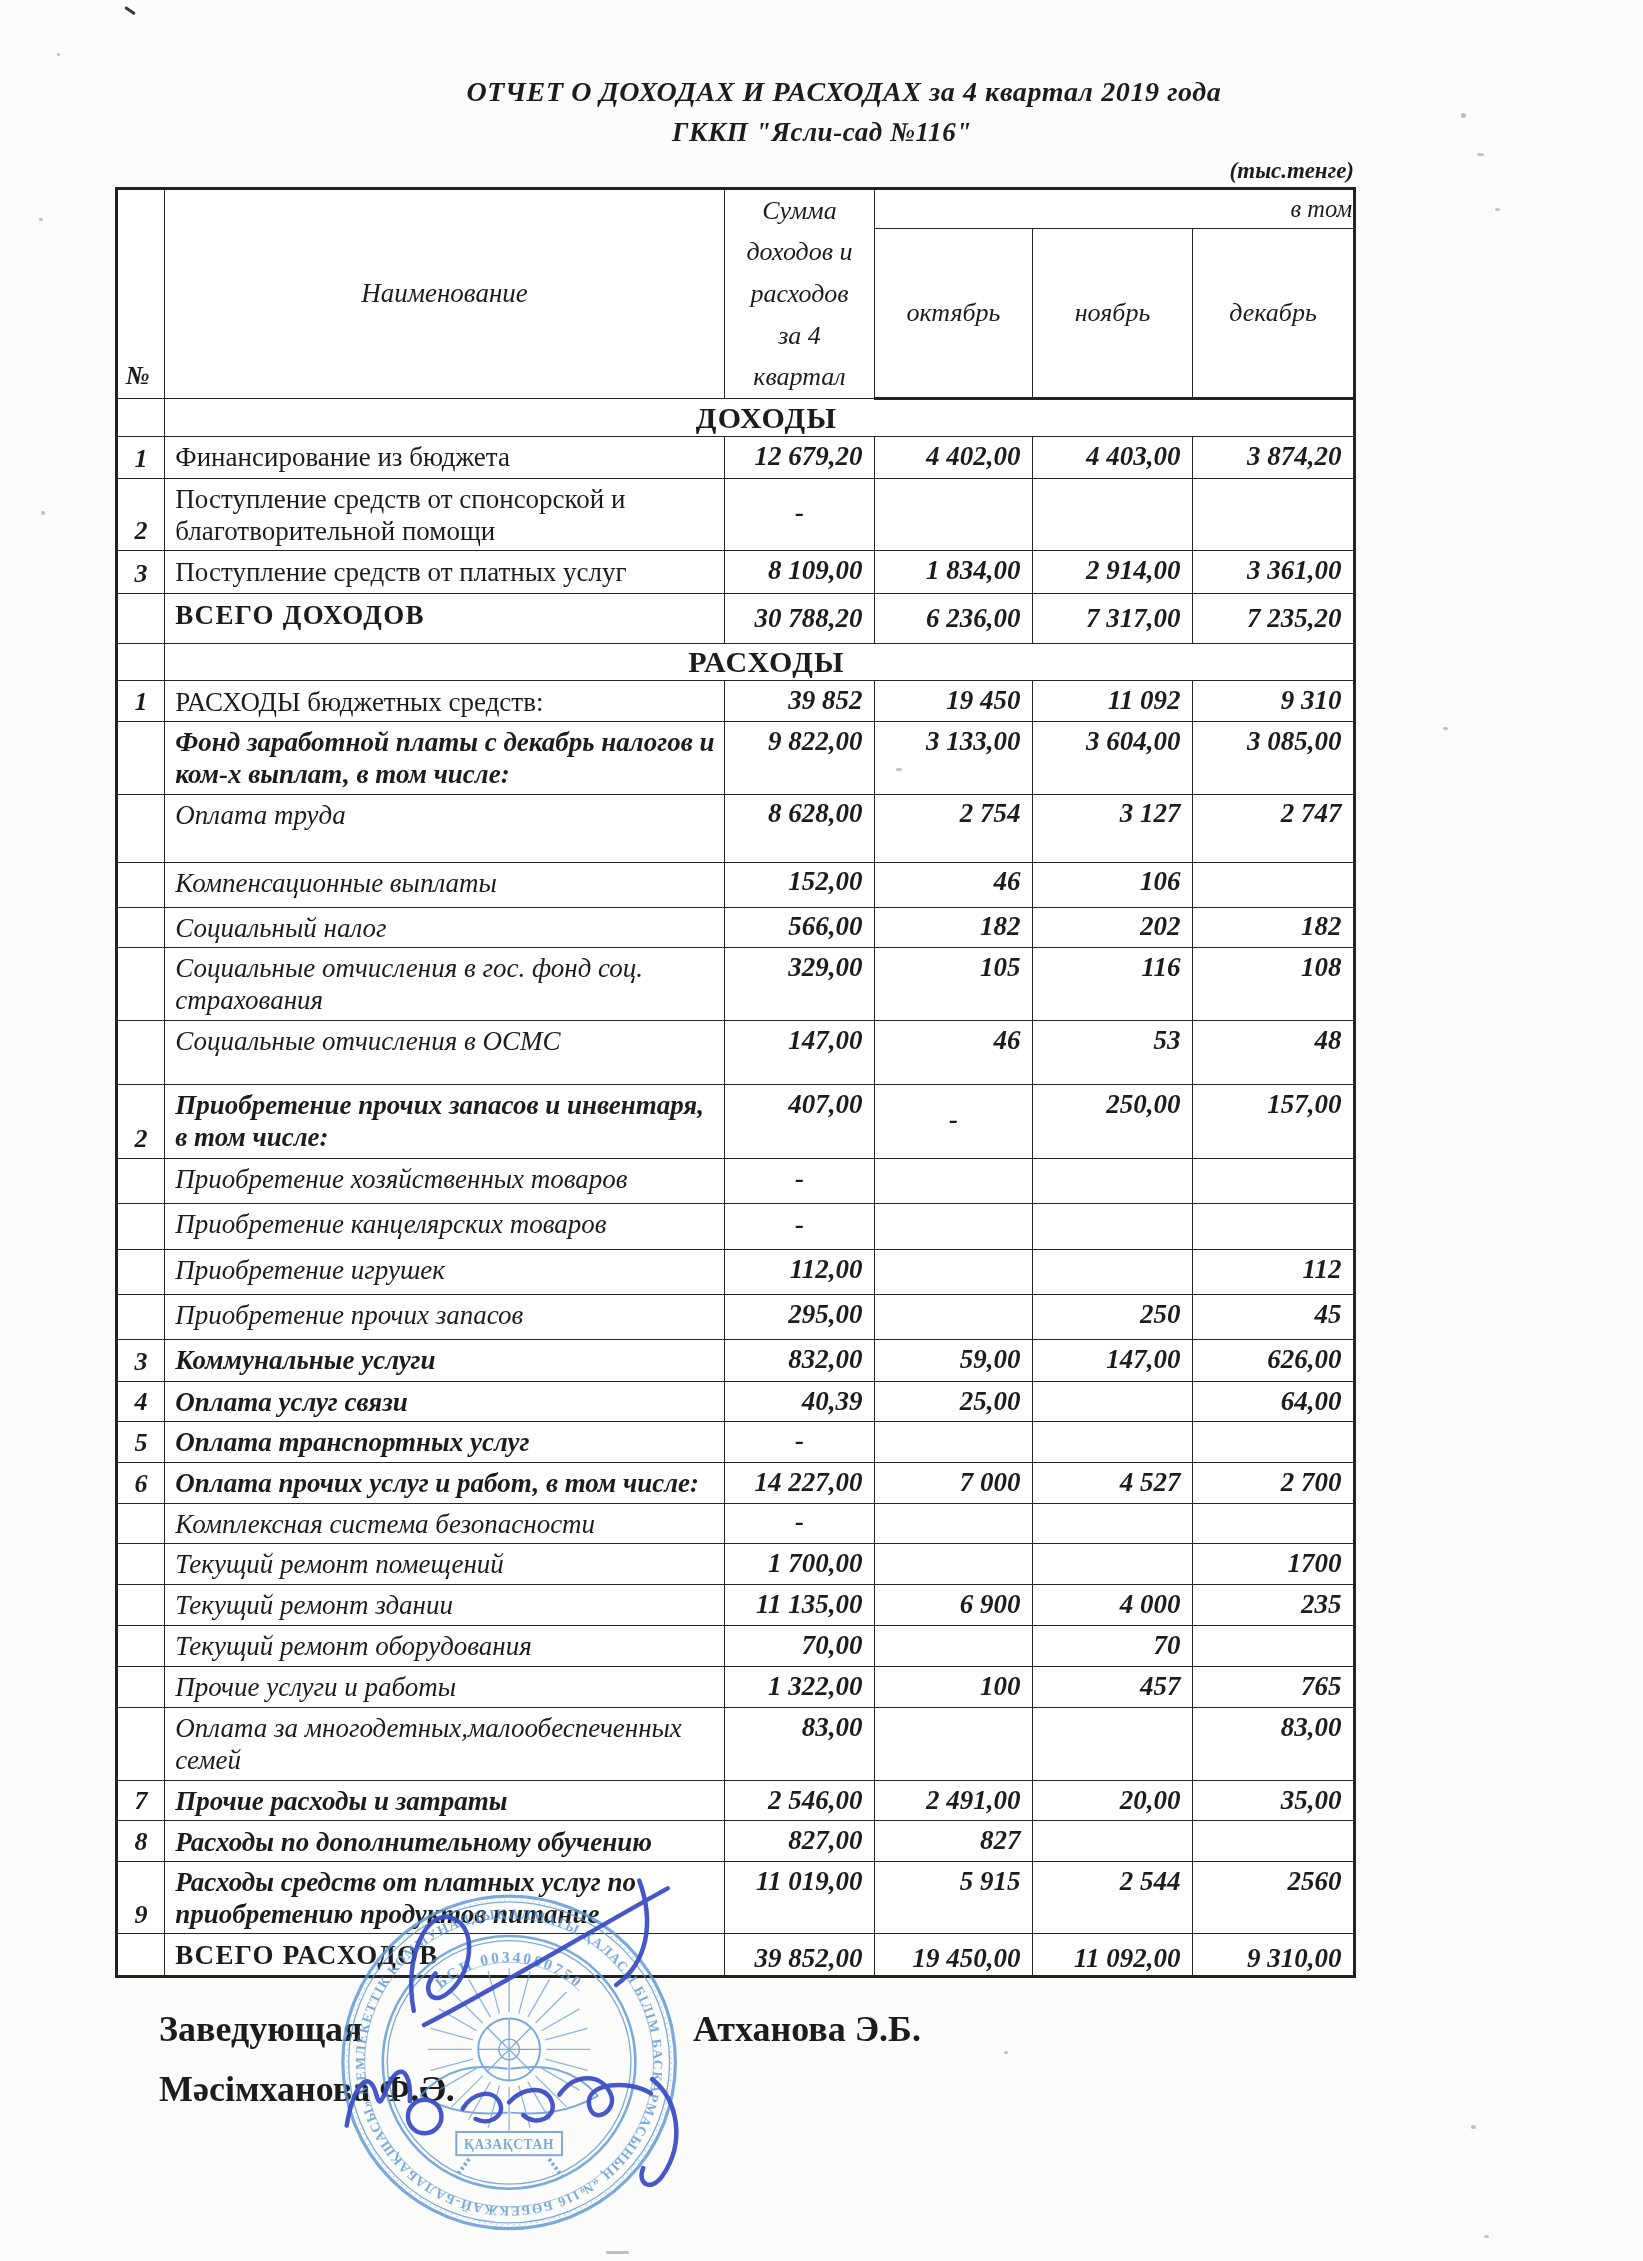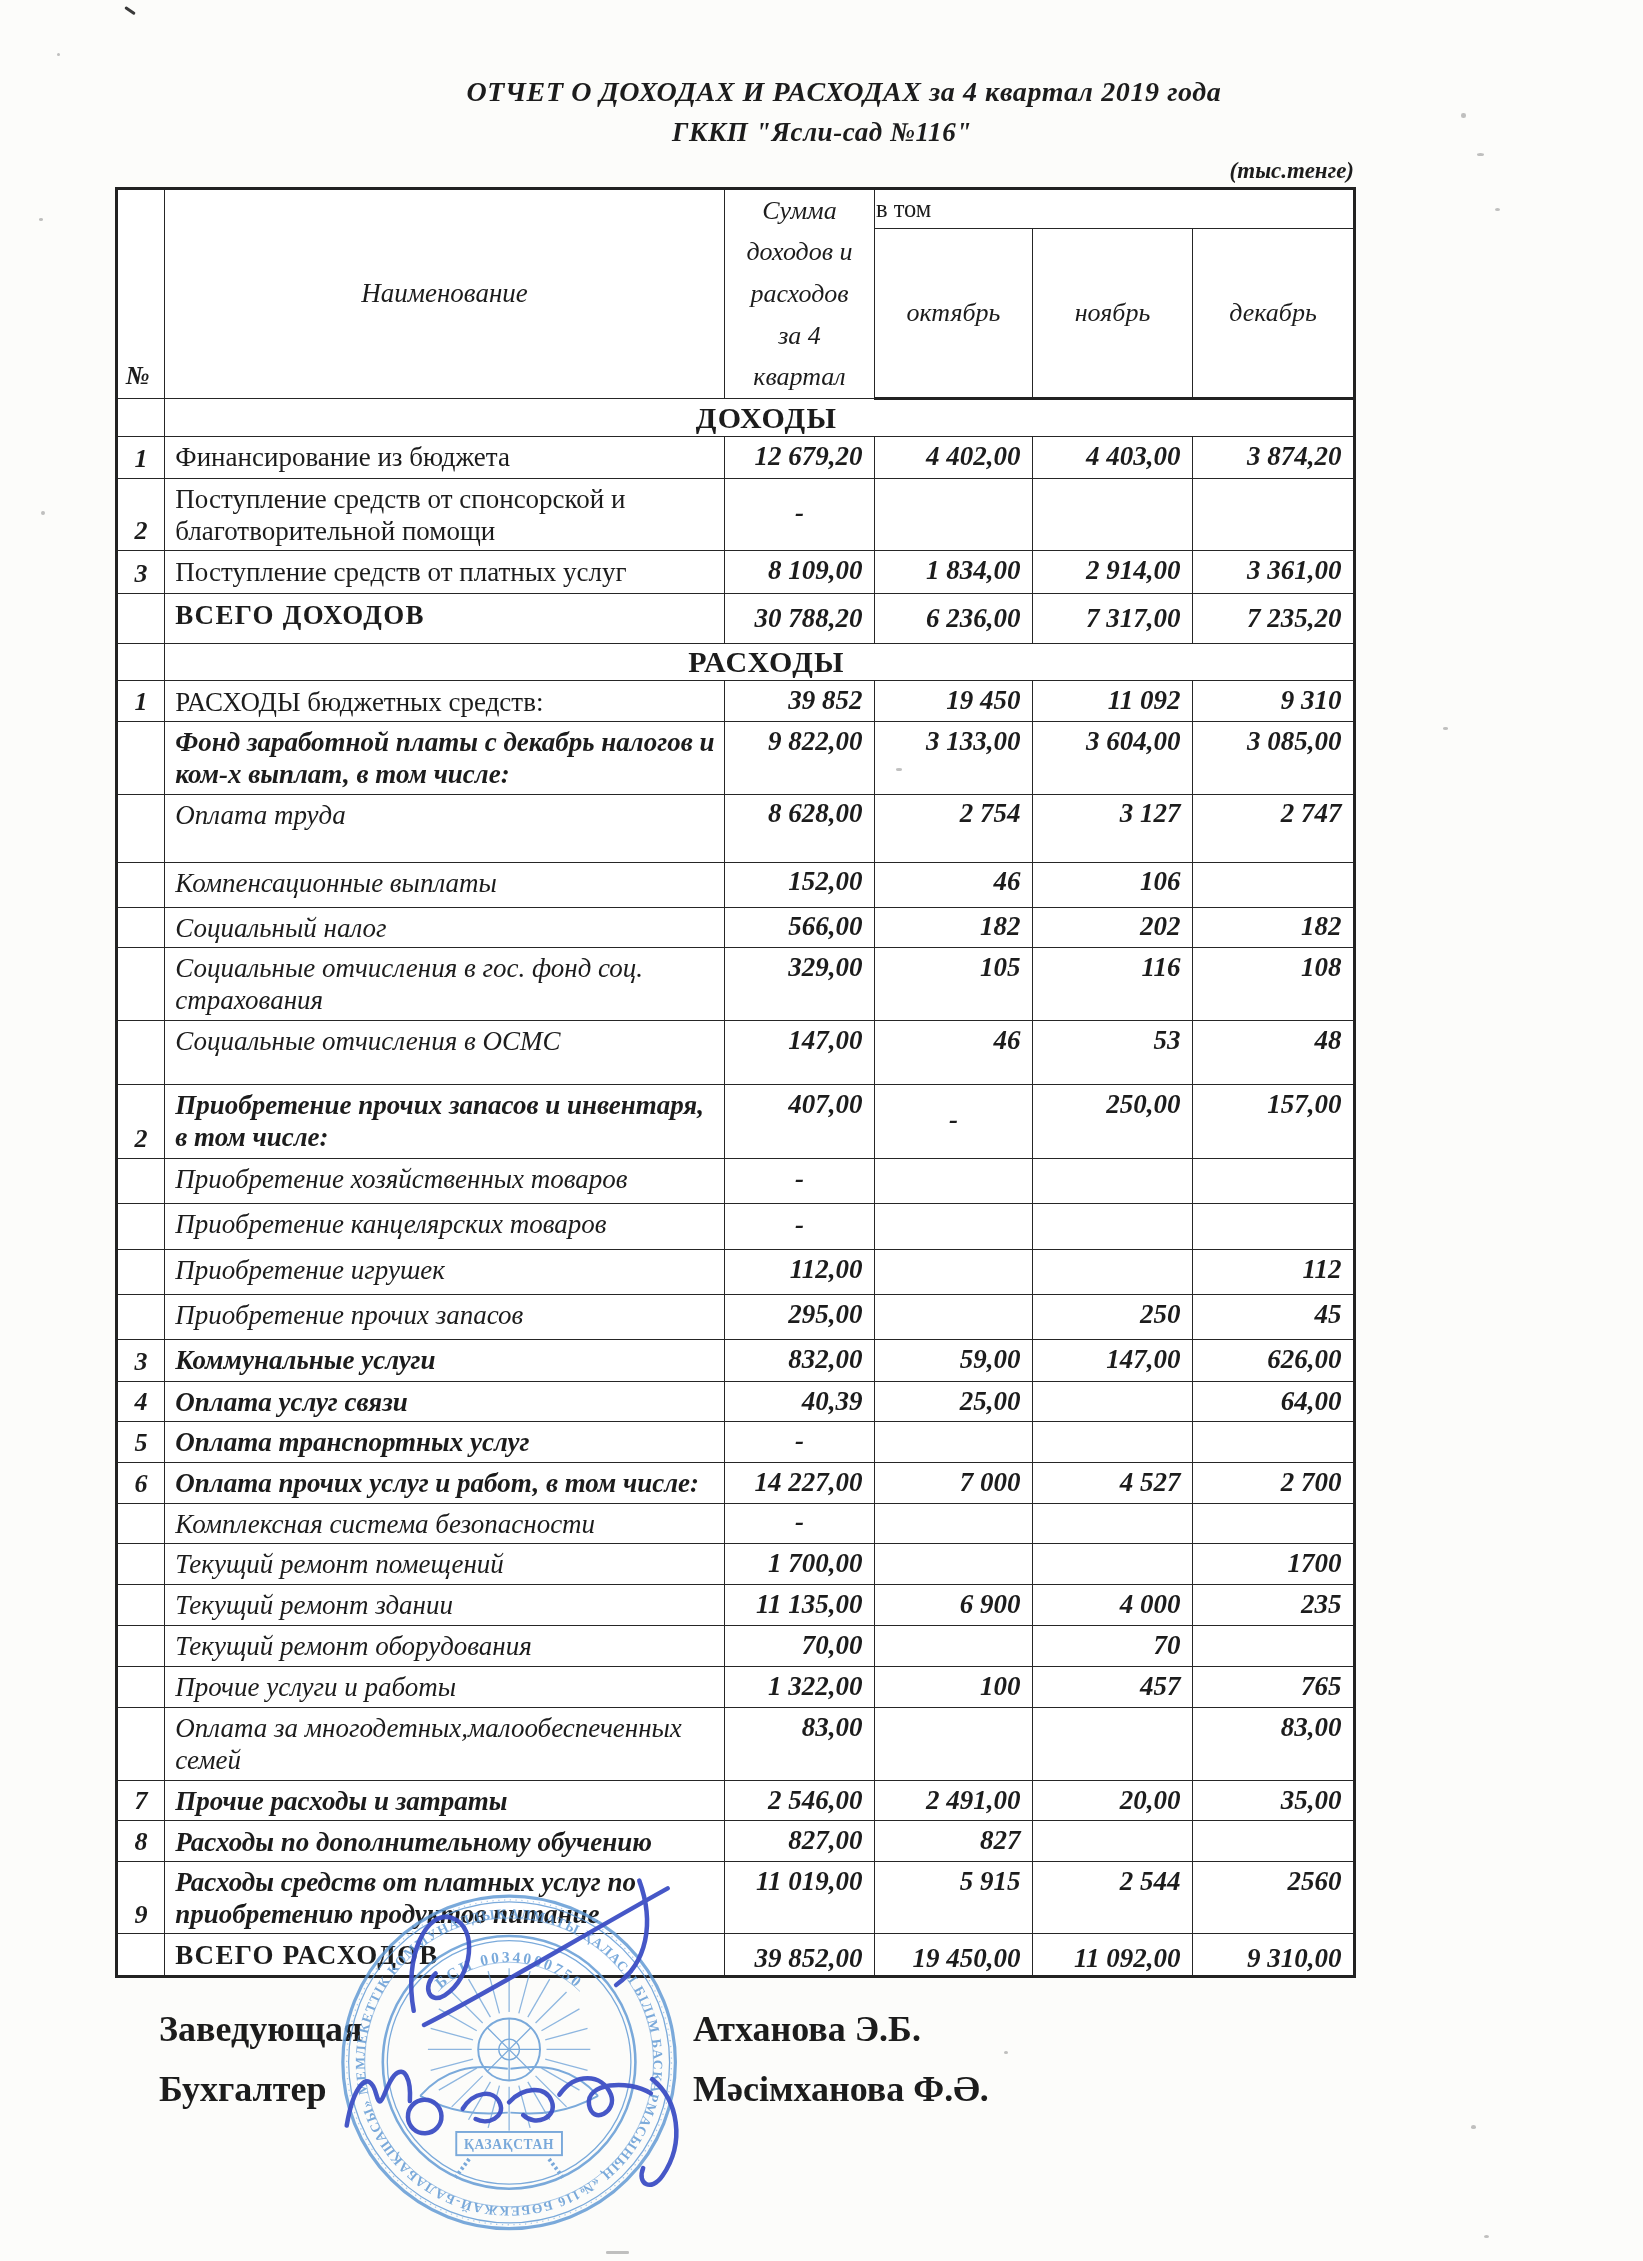--- a/index.html
+++ b/index.html
@@ -27,21 +27,21 @@
   table.report td,table.report th{
     border:1.9px solid #262626;overflow:hidden;
   }
   table.report{border:3.9px solid #222;}
   thead th{font-weight:400;}
   .th-num{vertical-align:bottom;text-align:left;padding:0 0 6.4px 7.7px;
           font-style:italic;font-weight:700;font-size:26px;}
   .th-name{font-style:italic;font-size:27px;text-align:center;vertical-align:middle;}
   .th-sum{font-style:italic;font-size:26px;text-align:center;vertical-align:middle;
           line-height:1.6;padding:0 15.5px;}
-  .th-group{font-size:24.5px;text-align:left;vertical-align:middle;
+  .th-group{font-style:italic;font-size:24.5px;text-align:right;vertical-align:middle;
             height:36px;border-bottom:1.9px solid #262626;}
   .th-month{font-style:italic;font-size:26px;text-align:center;vertical-align:middle;}
   thead tr:last-child th{border-bottom:3.2px solid #222;}
 
   td.num{font-style:italic;font-weight:700;font-size:26px;text-align:center;
          vertical-align:bottom;padding-bottom:3.9px;}
   td.name{text-align:left;vertical-align:top;padding:5.2px 9px 2.6px 10.3px;
           font-size:27px;line-height:1.18;}
   .k-main{font-weight:400;}
   .k-cat{font-weight:700;font-style:italic;}
@@ -356,21 +356,20 @@
         </tr>
       </tbody>
   </table>
 
   <div class="footer">
     <div class="sig-row">
       <div class="sig-role">Заведующая</div>
       <div class="sig-name">Атханова Э.Б.</div>
     </div>
     <div class="sig-row">
-      <div class="sig-role">Бухгалтер</div>
       <div class="sig-name">Мәсімханова Ф.Ә.</div>
     </div>
   </div>
 
   <svg class="overlay" viewBox="0 0 900 628">
     <g class="stamp-g" fill="none" stroke="#5e98d4" style="filter:blur(0.4px)">
       <circle cx="430" cy="320" r="258" stroke-width="5"></circle>
       <circle cx="430" cy="320" r="249" stroke-width="2"></circle>
       <circle cx="430" cy="320" r="252" stroke-width="2" stroke-dasharray="2 7" opacity=".6"></circle>
       <circle cx="430" cy="320" r="196" stroke-width="4"></circle>

